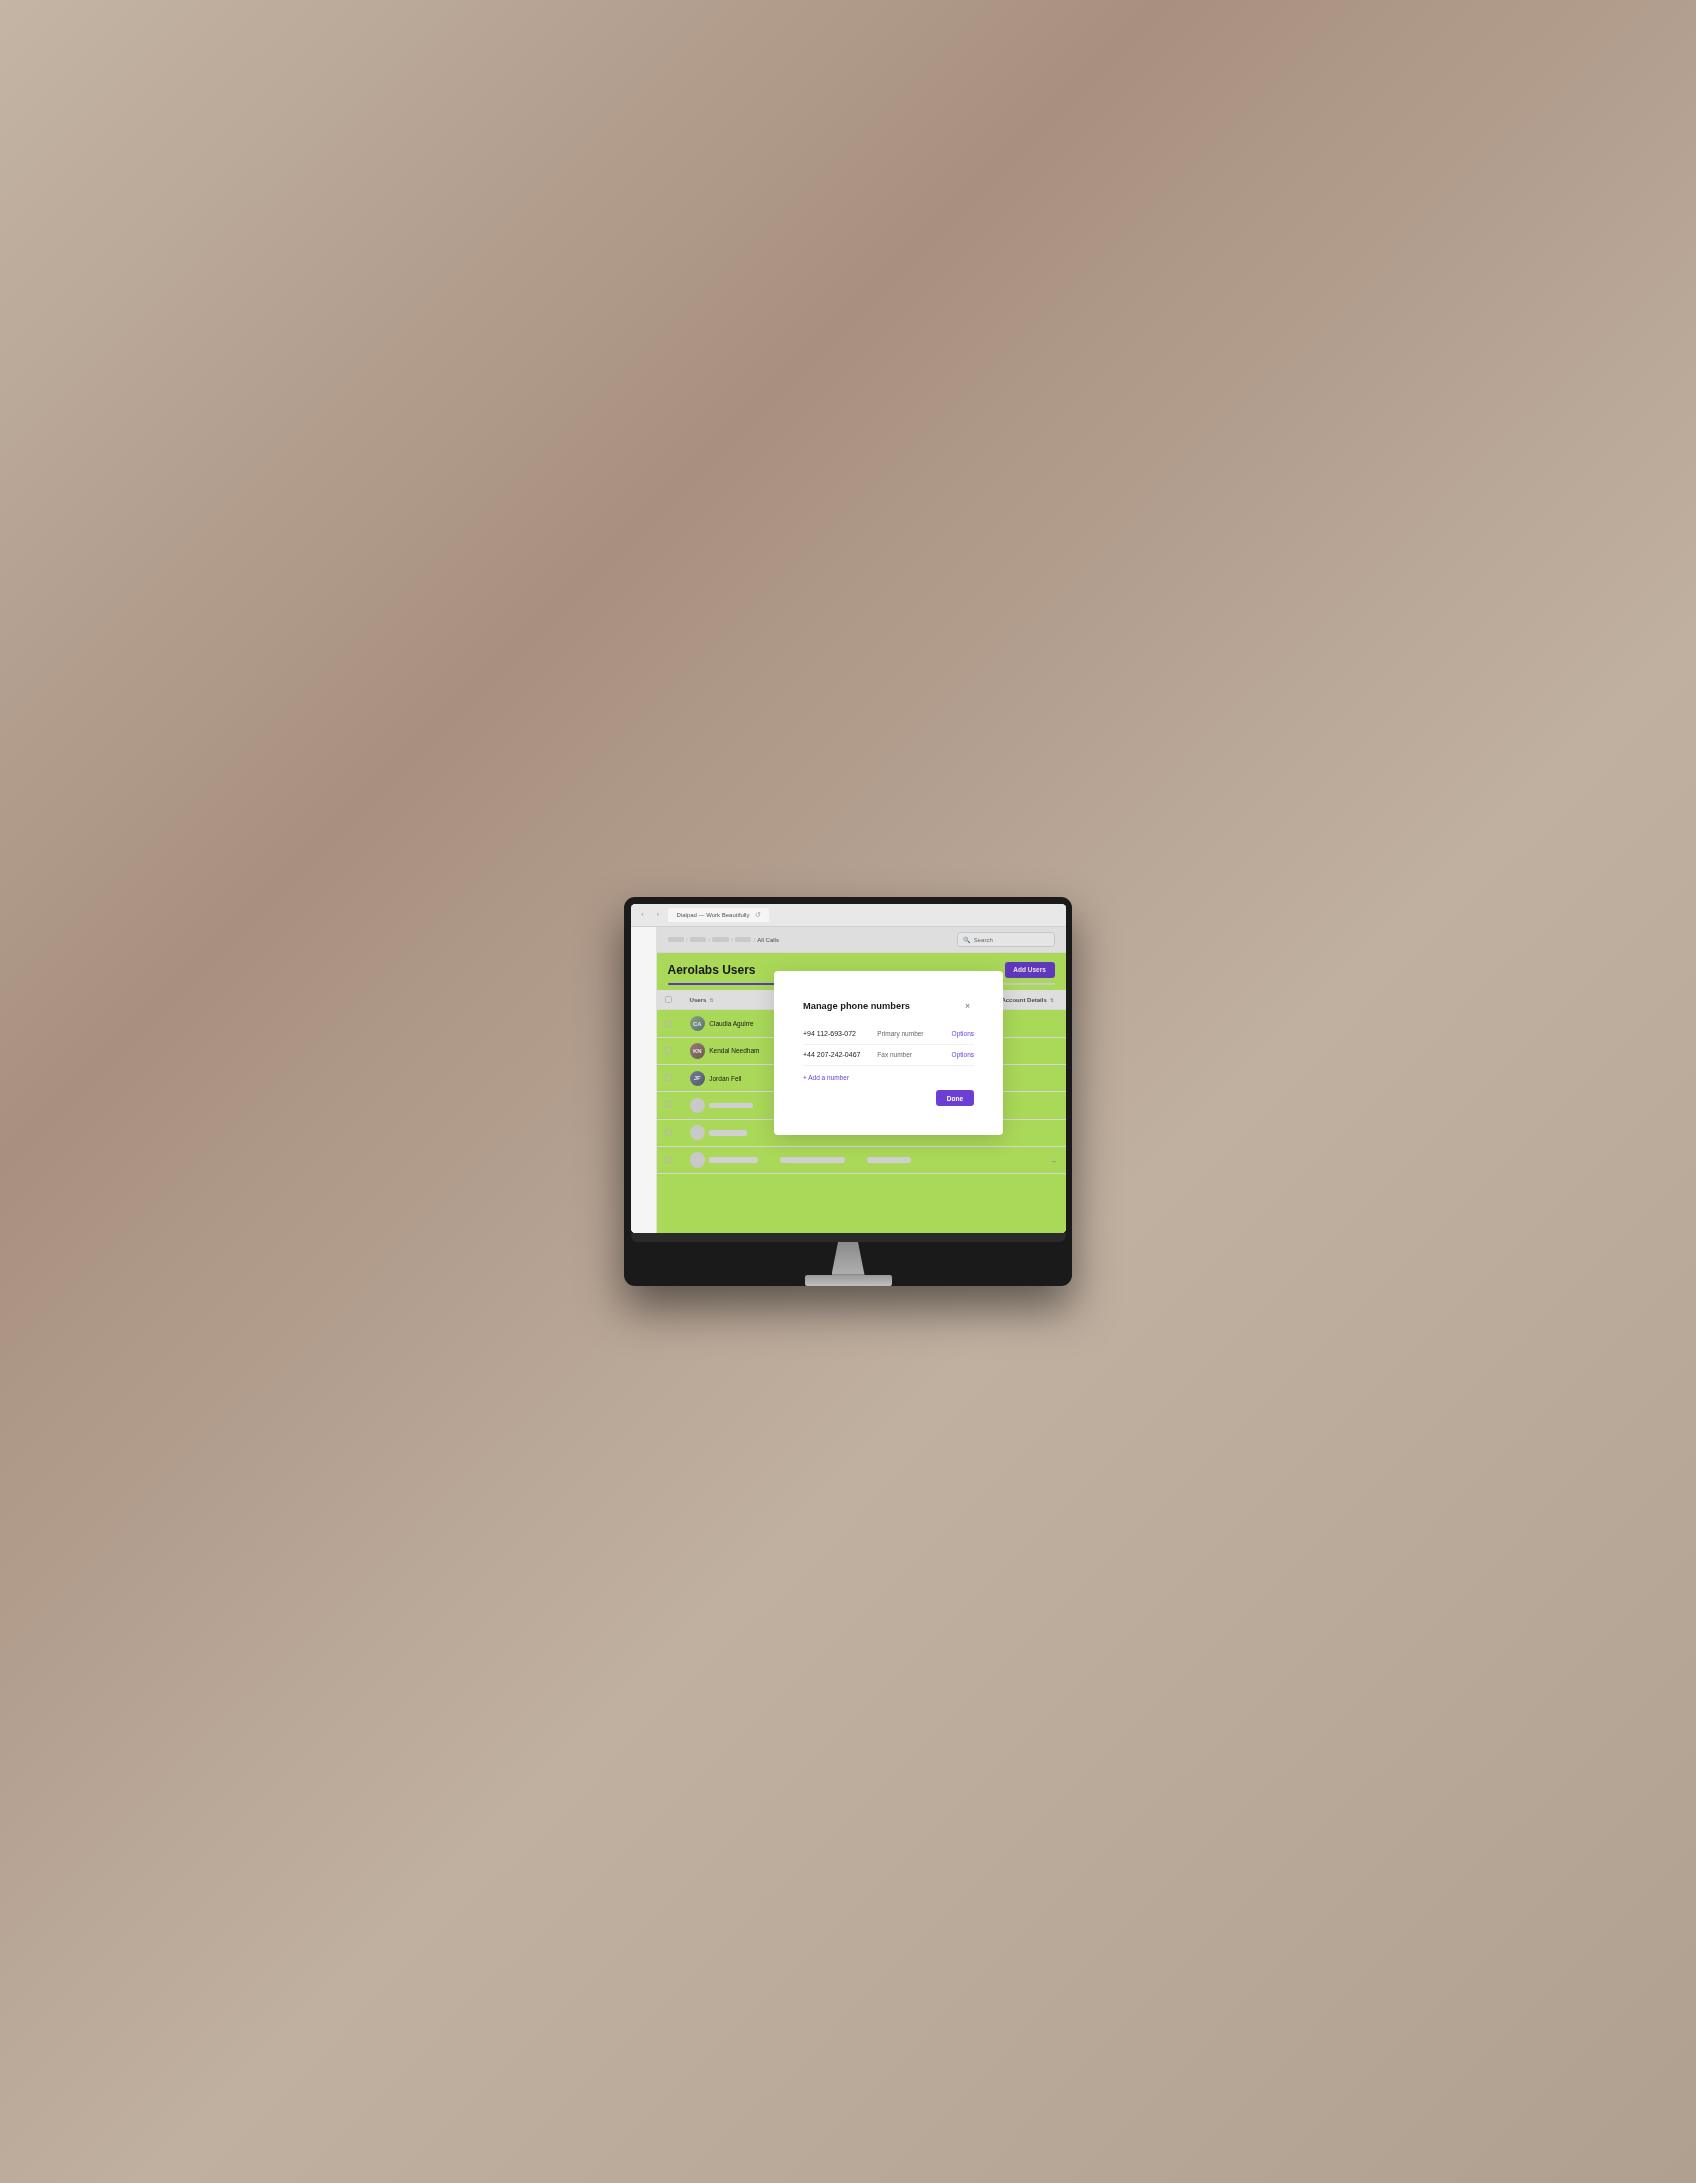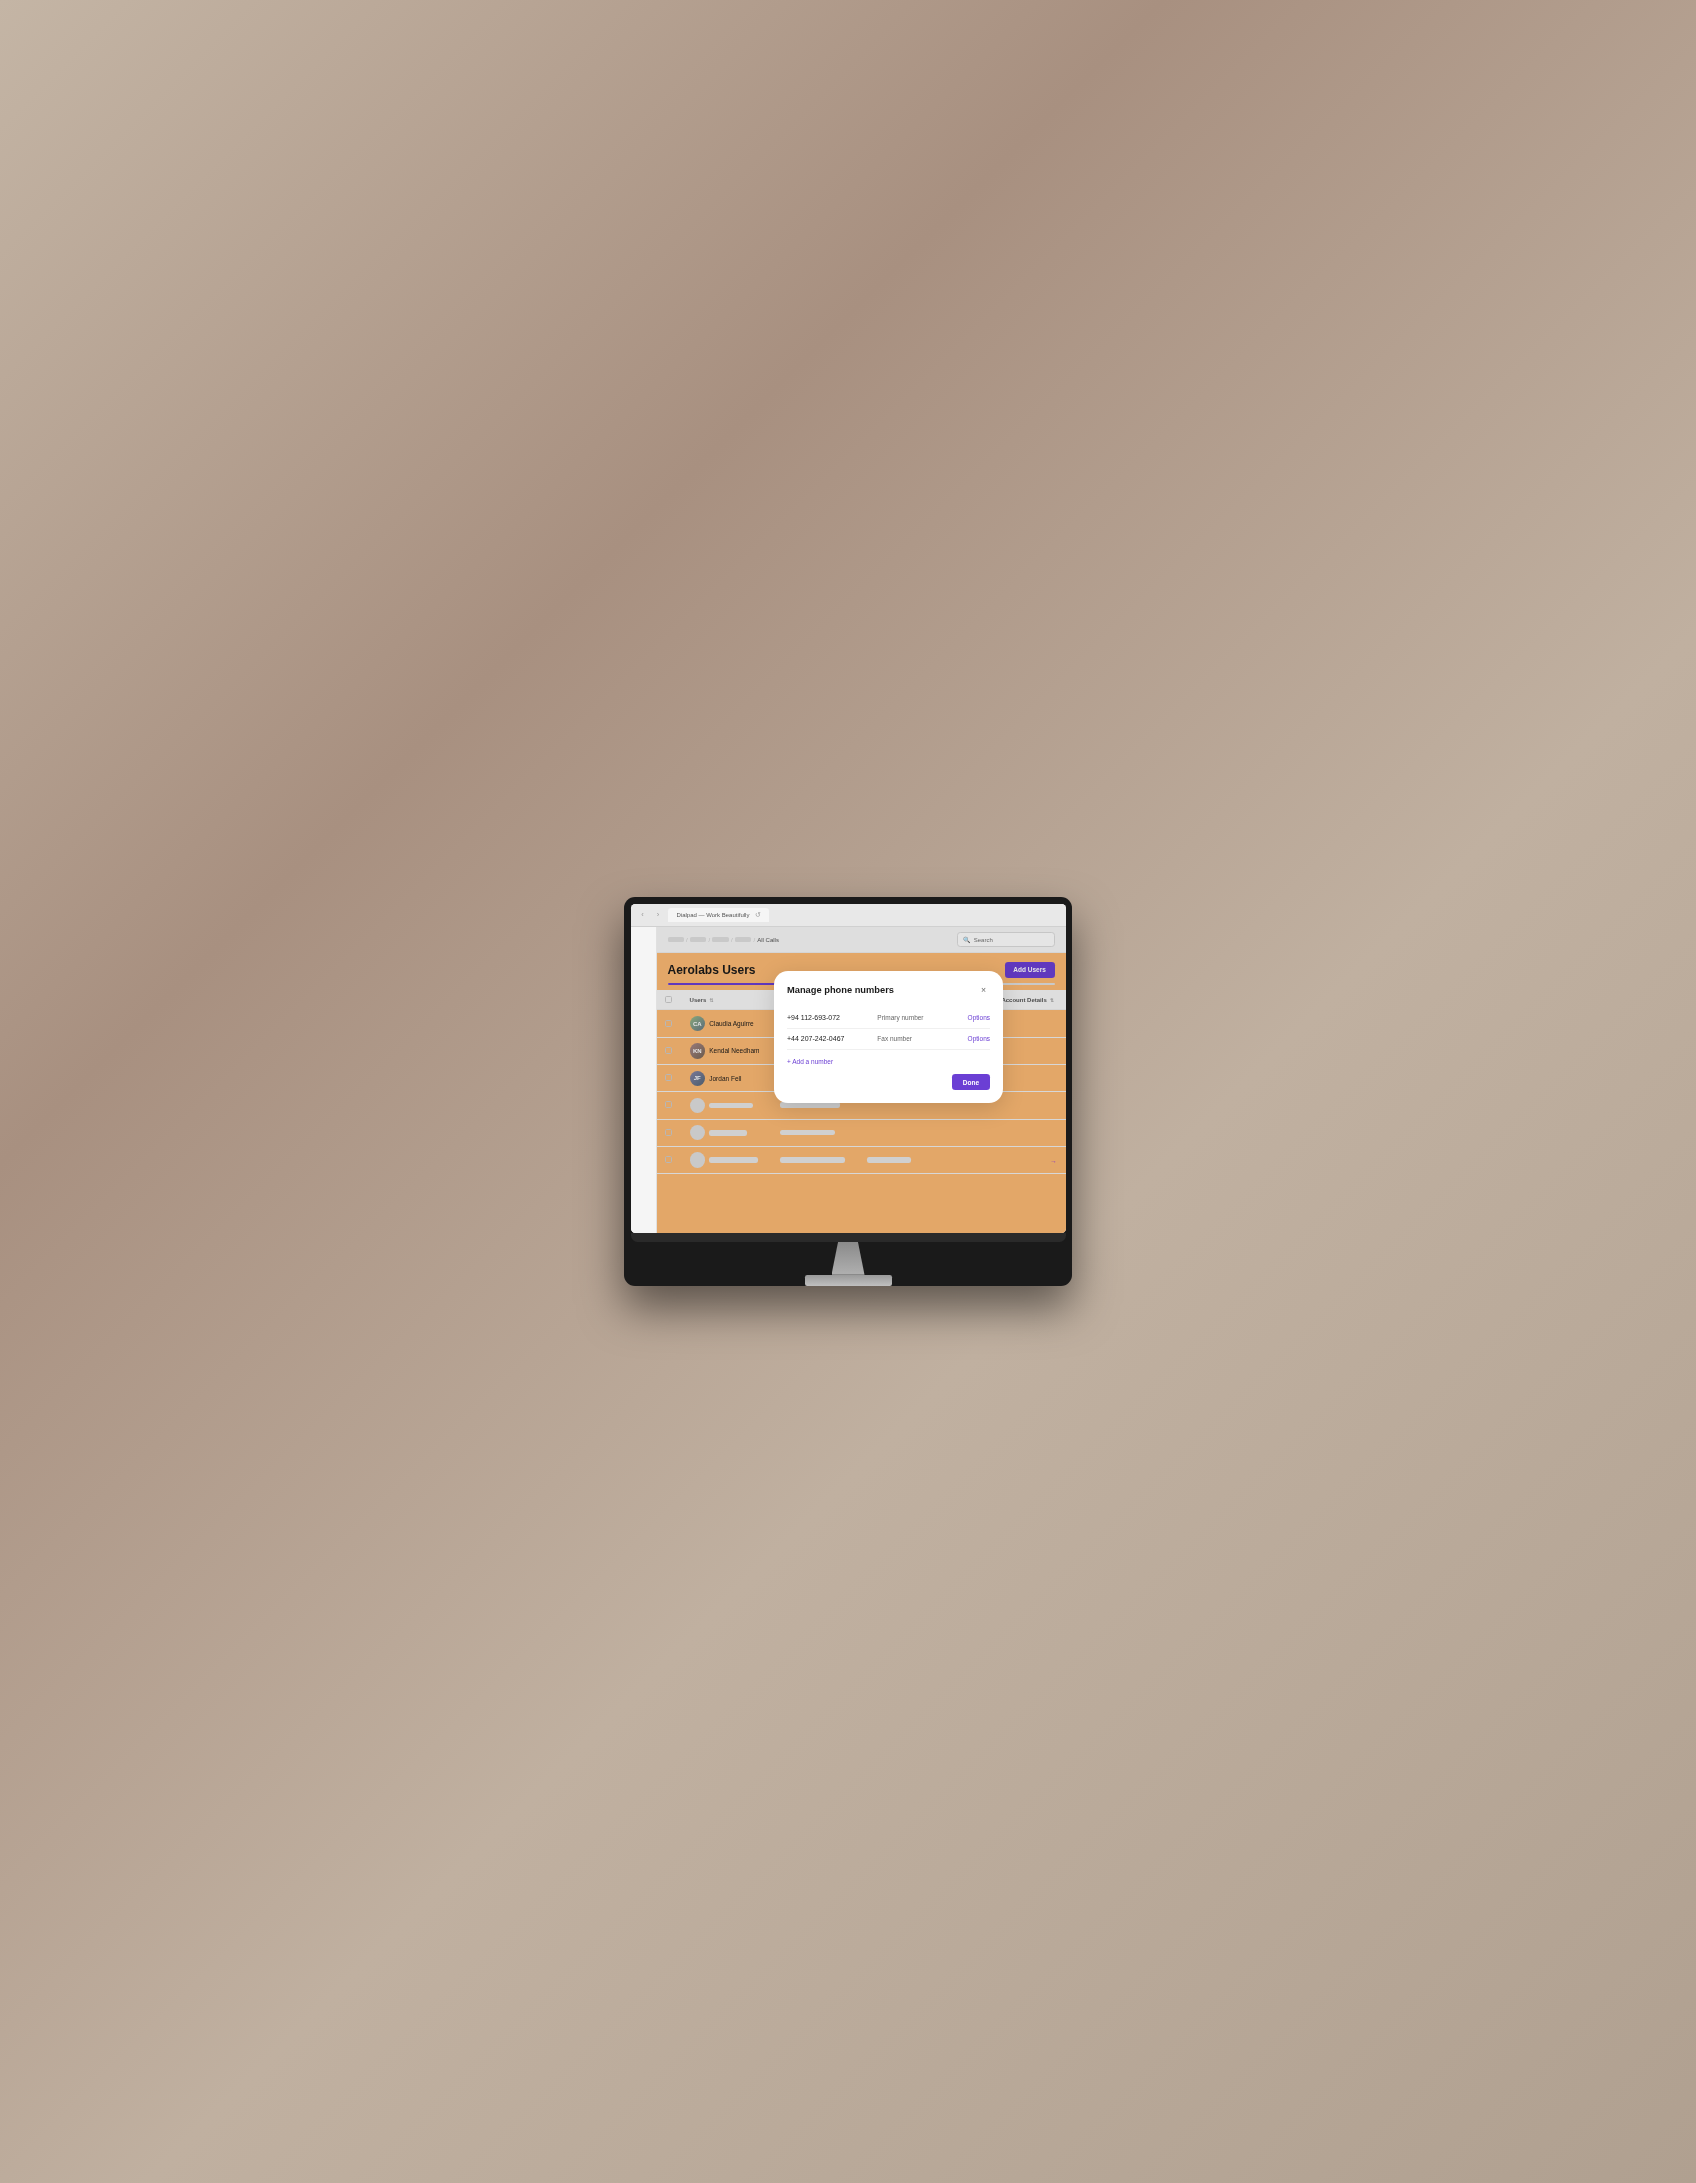--- a/index.html
+++ b/index.html
@@ -83,21 +83,21 @@
     .sidebar {
       width: 26px;
       background: #f5f5f5;
       border-right: 0.5px solid #e0e0e0;
       flex-shrink: 0;
     }
 
     
     .main-content {
       flex: 1;
-      background: #fdba74;
+      background: #bef264;
       overflow: hidden;
       position: relative;
     }
 
     
     .top-bar {
       background: #f8f8f8;
       padding: 5.5px 11px;
       display: flex;
       align-items: center;
@@ -302,22 +302,22 @@
       display: flex;
       align-items: flex-start;
       justify-content: center;
       z-index: 100;
       padding-top: 44px;
       padding-left: 55px;
     }
 
     .modal {
       background: white;
-      border-radius: 14px;
-      padding: 13px;
+      border-radius: 4px;
+      padding: 29px;
       width: 229px;
       box-shadow: 0 5.5px 22px rgba(0,0,0,0.15);
       position: relative;
     }
 
     .modal-header {
       display: flex;
       align-items: center;
       justify-content: space-between;
       margin-bottom: 11px;

